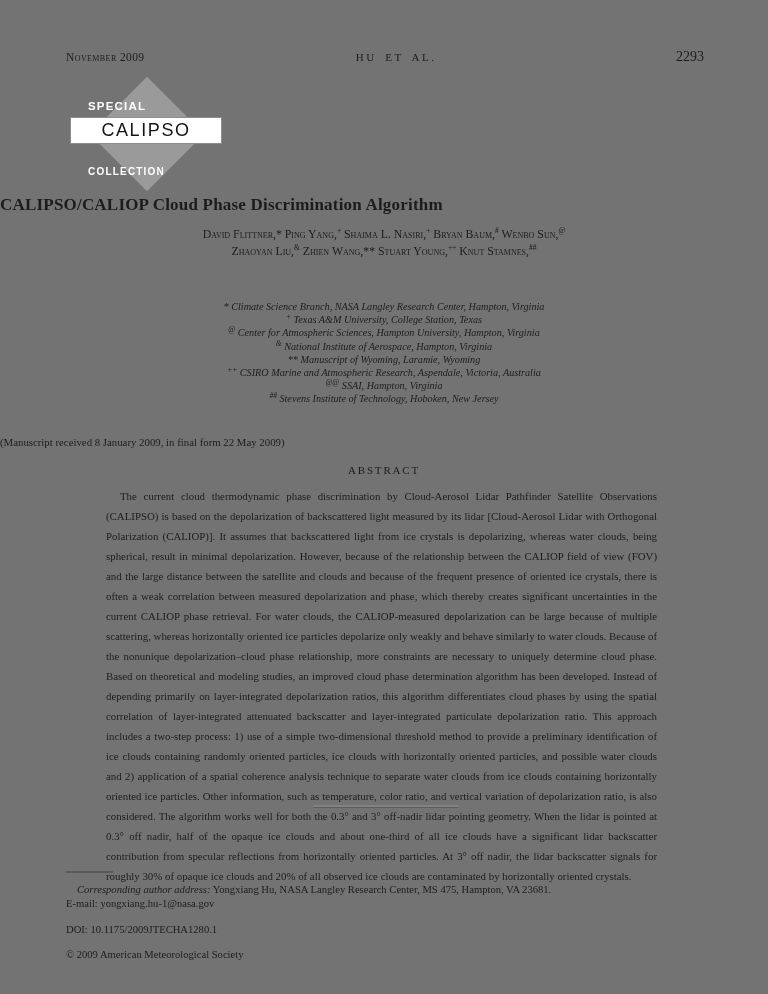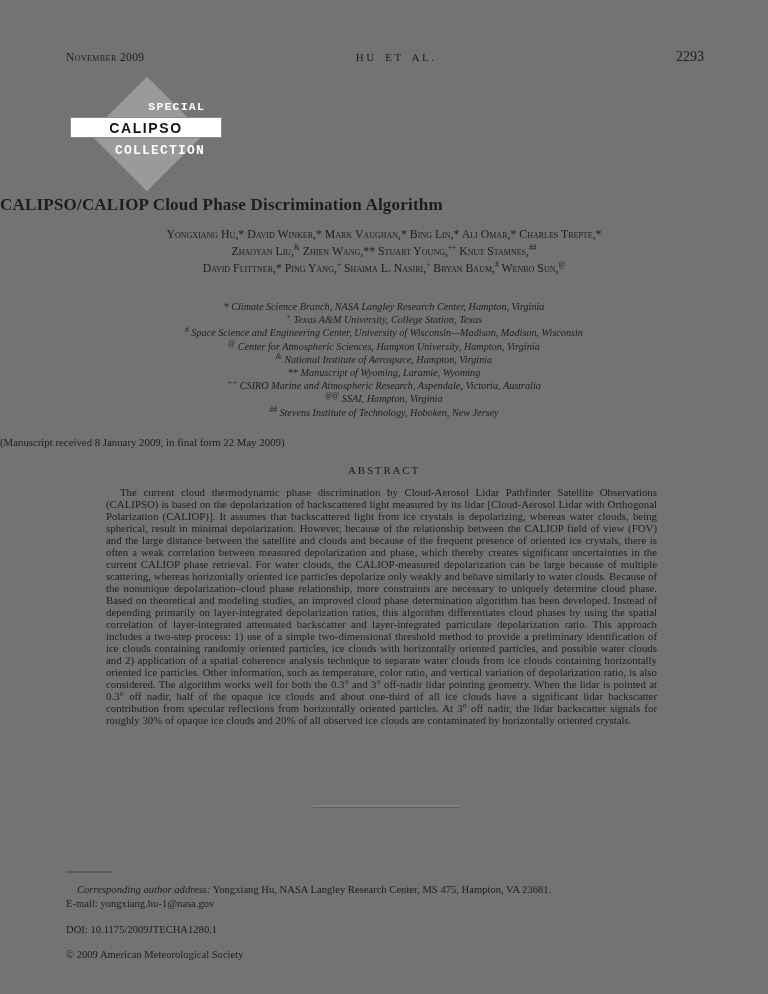--- a/index.html
+++ b/index.html
@@ -19,32 +19,32 @@
   .running-head { font-size:11px; letter-spacing:2.6px; word-spacing:3px; transform:translateX(-14px);text-align:right; }
   .page-number { font-size:14px; }
 
   
   .badge { position:absolute; top:78px; left:88px; width:117px; height:112px; }
   .badge-diamond {
     position:absolute; left:50%; top:50%; width:81px; height:81px;
     transform:translate(-50%,-50%) rotate(45deg); background:#9a9a9a;
   }
   .badge-top, .badge-bottom {
-    position:absolute; left:0; width:100%; text-align:right;
-    color:#ffffff; font-family:Liberation Mono, monospace;
+    position:absolute; left:0; width:100%; text-align:left;
+    color:#ffffff; font-family:Liberation Sans, sans-serif;
     font-weight:bold; letter-spacing:1.2px;
   }
   .badge-top    { top:22px; font-size:11.5px; }
-  .badge-bottom { top:65px; font-size:13px; }
+  .badge-bottom { top:88px; font-size:10px; }
   .badge-banner {
-    position:absolute; top:39px; left:-18px; width:152px; height:21px;
+    position:absolute; top:39px; left:-18px; width:152px; height:27px;
     background:#ffffff; border:1.5px solid #8c8c8c;
     display:flex; align-items:center; justify-content:center;
-    font-family:"Liberation Sans", sans-serif; font-weight:bold;
-    font-size:14px; letter-spacing:1.6px; color:#151515;
+    font-family:"Liberation Sans", sans-serif; font-weight:normal;
+    font-size:18px; letter-spacing:1.6px; color:#151515;
   }
 
   
   .article-title {
     position:absolute; top:195px; left:0; width:100%; text-align:left;
     font-size:17px; font-weight:bold; letter-spacing:.2px;
   }
   .author-block {
     position:absolute; top:226px; left:0; width:100%; text-align:center;
     font-variant:small-caps; font-size:11.8px; line-height:17px;
@@ -61,21 +61,21 @@
     font-size:10.8px;
   }
 
   
   .abstract-heading {
     position:absolute; top:464px; left:0; width:100%; text-align:center;
     font-size:11px; letter-spacing:1.8px;
   }
   .abstract-text {
     position:absolute; top:486px; left:106px; width:551px;
-    font-size:10.85px; line-height:12px; text-align:justify;
+    font-size:10.85px; line-height:20px; text-align:justify;
     text-indent:14px;
   }
   .abstract-rule {
     position:absolute; top:805px; left:313px; width:146px; height:3px;
     background:#828282; border-bottom:1px solid #5e5e5e;
   }
 
   
   .footnote-rule {
     position:absolute; top:871px; left:66px; width:47px; height:1.5px;
@@ -104,29 +104,27 @@
   <div class="badge">
     <div class="badge-diamond" style="background: rgb(154, 154, 154);"></div>
     <div class="badge-top">SPECIAL</div>
     <div class="badge-banner">CALIPSO</div>
     <div class="badge-bottom">COLLECTION</div>
   </div>
 
   <h1 class="article-title">CALIPSO/CALIOP Cloud Phase Discrimination Algorithm</h1>
 
   <div class="author-block">
-    <div>Yongxiang Hu,* David Winker,* Mark Vaughan,* Bing Lin,* Ali Omar,* Charles Trepte,*</div>
+    <div>David Flittner,* Ping Yang,<sup>+</sup> Shaima L. Nasiri,<sup>+</sup> Bryan Baum,<sup>#</sup> Wenbo Sun,<sup>@</sup></div>
     <div>Zhaoyan Liu,<sup>&amp;</sup> Zhien Wang,** Stuart Young,<sup>++</sup> Knut Stamnes,<sup>##</sup></div>
-    <div>David Flittner,* Ping Yang,<sup>+</sup> Shaima L. Nasiri,<sup>+</sup> Bryan Baum,<sup>#</sup> Wenbo Sun,<sup>@</sup></div>
   </div>
 
   <div class="affil-block">
     <div>* Climate Science Branch, NASA Langley Research Center, Hampton, Virginia</div>
     <div><sup>+</sup> Texas A&amp;M University, College Station, Texas</div>
-    <div><sup>#</sup> Space Science and Engineering Center, University of Wisconsin—Madison, Madison, Wisconsin</div>
     <div><sup>@</sup> Center for Atmospheric Sciences, Hampton University, Hampton, Virginia</div>
     <div><sup>&amp;</sup> National Institute of Aerospace, Hampton, Virginia</div>
     <div>** Manuscript of Wyoming, Laramie, Wyoming</div>
     <div><sup>++</sup> CSIRO Marine and Atmospheric Research, Aspendale, Victoria, Australia</div>
     <div><sup>@@</sup> SSAI, Hampton, Virginia</div>
     <div><sup>##</sup> Stevens Institute of Technology, Hoboken, New Jersey</div>
   </div>
 
   <div class="manuscript-note">(Manuscript received 8 January 2009, in final form 22 May 2009)</div>
 

